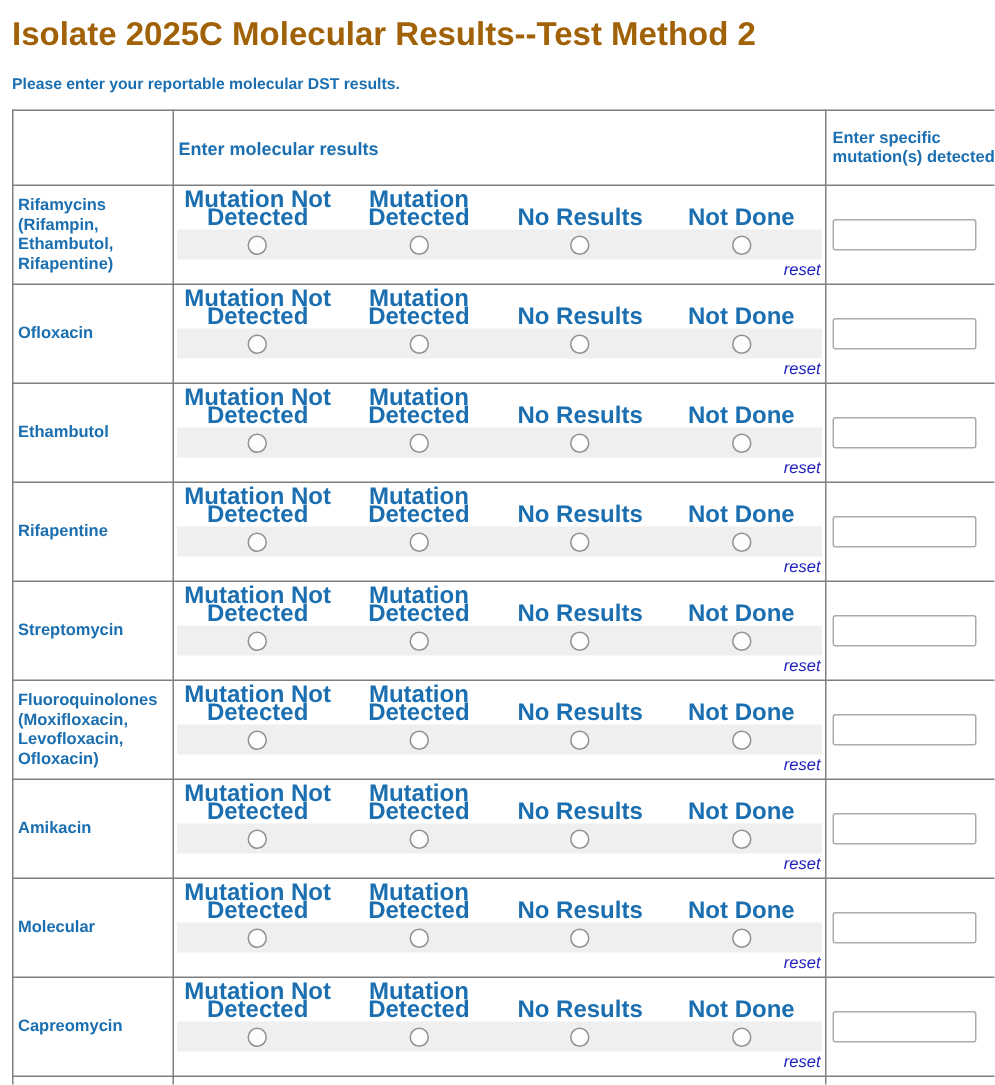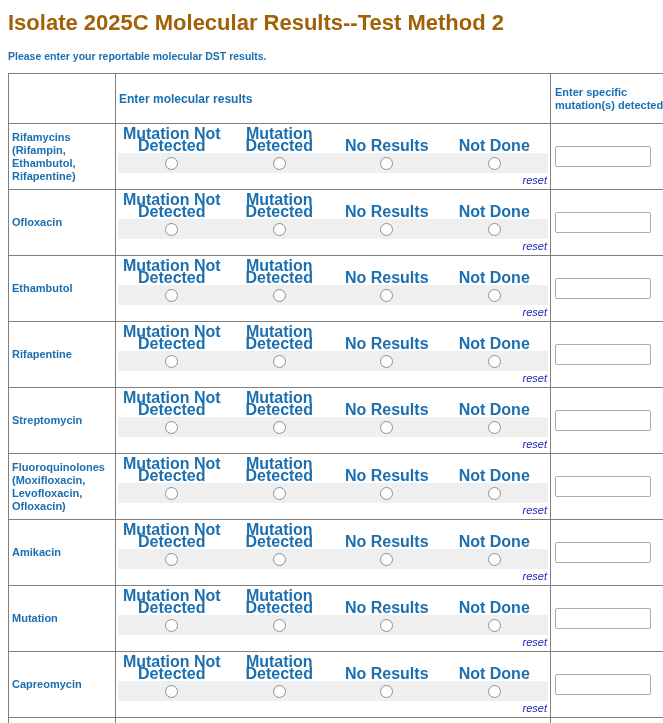--- a/index.html
+++ b/index.html
@@ -288,21 +288,21 @@
         <span class="radio-cell"><input type="radio" name="row6" style=""></span>
         <span class="radio-cell"><input type="radio" name="row6" style=""></span>
         <span class="radio-cell"><input type="radio" name="row6" style=""></span>
       </div>
       <div class="reset-row"><a class="reset-link">reset</a></div>
     </td>
     <td class="col-mutation mutation-cell"><input type="text" class="mut-input" value="" style=""></td>
   </tr>
 
   <tr class="drug-row">
-    <td class="col-drug drug">Mutation</td>
+    <td class="col-drug drug">Molecular</td>
     <td class="col-results results-cell">
       <div class="opt-labels">
         <span class="opt-label">Mutation Not Detected</span>
         <span class="opt-label">Mutation Detected</span>
         <span class="opt-label">No Results</span>
         <span class="opt-label">Not Done</span>
       </div>
       <div class="radio-strip">
         <span class="radio-cell"><input type="radio" name="row7" style=""></span>
         <span class="radio-cell"><input type="radio" name="row7" style=""></span>

